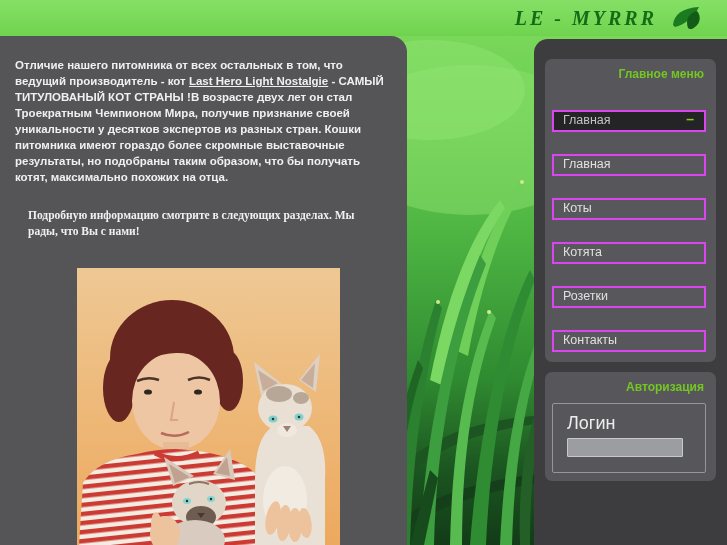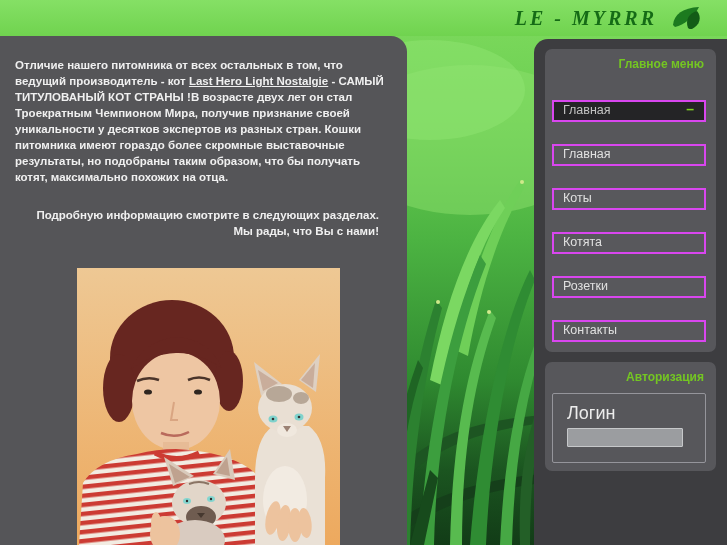--- a/index.html
+++ b/index.html
@@ -24,33 +24,33 @@
   
   .main-panel{
     position:absolute;left:0;top:36px;width:407px;height:509px;
     background:#555558;border-radius:0 16px 0 0;
   }
   .intro{
     margin:21px 18px 0 15px;color:#f0f0f0;font-size:11.5px;font-weight:bold;line-height:16px;
   }
   .intro a{color:#f0f0f0;text-decoration:underline;cursor:pointer;text-align:center;}
   .note{
-    margin:22px 28px 0 28px;text-align:right;color:#f0f0f0;
-    font-size:11.5px;font-weight:bold;line-height:16px;
+    margin:22px 28px 0 28px;text-align:left;color:#f0f0f0;
+    font-size:11.5px;font-weight:bold;line-height:16px;font-family:Liberation Serif, serif;
   }
   .brand-heading{
     margin-top:32px;text-align:center;color:#4ecb4e;
     font-size:15px;font-weight:bold;letter-spacing:1px;
   }
   .photo{position:absolute;left:77px;top:232px;width:263px;height:277px;}
   
   .sidebar{
     position:absolute;left:534px;top:39px;width:193px;height:506px;
     background:#3d3d40;border-radius:14px 0 0 0;
-    padding:10px 11px 0 11px;box-sizing:border-box;
+    padding:20px 11px 0 11px;box-sizing:border-box;
   }
   .section{
     background:#57575b;border-radius:7px;
     padding:6px 10px 8px 7px;margin-bottom:10px;
   }
   .section-title{
     text-align:right;color:#74c622;font-size:12px;font-weight:bold;
     padding:2px 2px 7px 0;
   }
   .menu-item{

